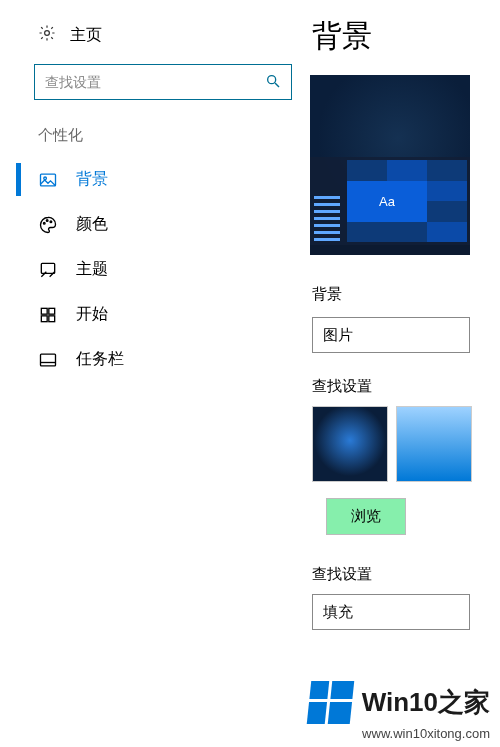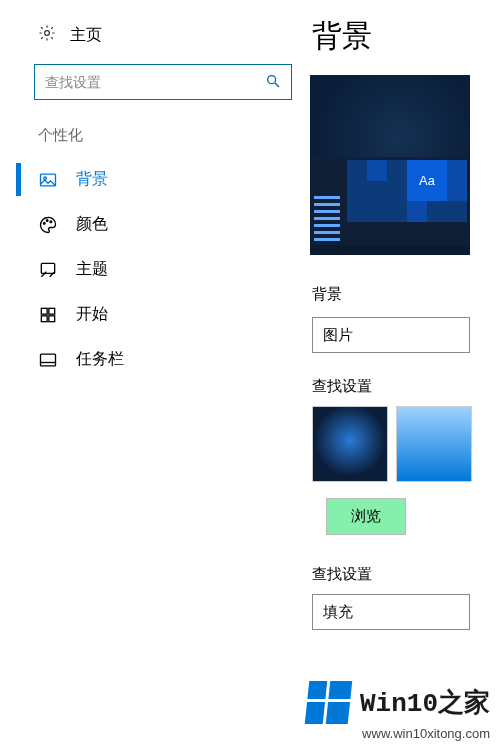--- a/index.html
+++ b/index.html
@@ -20,41 +20,41 @@
   .nav-icon svg { width: 20px; height: 20px; stroke: currentColor; fill: none; stroke-width: 1.6; }
 
   .main { flex: 1; padding: 16px 0 0 0; }
   .main h1 { font-size: 30px; font-weight: 400; margin: 0 0 18px 2px; }
   .preview { width: 160px; height: 180px; background: #0a1e3a; position: relative; overflow: hidden; margin-bottom: 30px; }
   .preview .space { position: absolute; inset: 0; background: radial-gradient(circle at 55% 35%, #4aa8ff33 0%, #0a1e3a 55%), #071327; }
   .preview .taskbar-mini { position: absolute; bottom: 0; left: 0; right: 0; height: 10px; background: #0c1a30; }
   .preview .start-panel { position: absolute; bottom: 10px; left: 0; width: 160px; height: 88px; background: #111e36cc; display: flex; }
   .start-left { width: 34px; display: flex; flex-direction: column; justify-content: flex-end; gap: 4px; padding: 4px; }
   .start-left div { height: 3px; background: #5fa8ff; }
-  .start-right { flex: 1; display: grid; grid-template-columns: repeat(6, 1fr); grid-template-rows: repeat(4, 1fr); gap: 0; padding: 3px; }
+  .start-right { flex: 1; display: grid; grid-template-columns: repeat(3, 1fr); grid-template-rows: repeat(4, 1fr); gap: 0; padding: 3px; }
   .tile { background: #0d3a78; }
   .tile.big { grid-column: span 2; grid-row: span 2; background: #0a5ed9; display:flex; align-items:center; justify-content:center; color:#fff; font-size:13px; }
   .tile.b2 { background: #0b4aa8; }
 
   .field-label { font-size: 15px; margin: 0 0 10px 2px; }
   .dropdown { border: 1.5px solid #888; height: 36px; display: flex; align-items: center; padding: 0 10px; margin: 13px 0 24px 2px; width: 158px; font-size: 15px; }
   .thumbs { display: flex; gap: 8px; margin: 0 0 16px 2px; }
   .thumb { width: 76px; height: 76px; background: #0a1e3a; border: 1px solid #ccc; }
   .thumb.space { background: radial-gradient(circle at 50% 45%, #2a7ad6 0%, #0a1e3a 65%); }
   .thumb.win { background: linear-gradient(180deg, #9ed2ff 0%, #0078d7 100%); position:relative; }
   .thumb.win::after { content:""; position:absolute; left:28px; top:22px; width:30px; height:30px; background: conic-gradient(#fff 0 25%, transparent 0 100%); opacity:.0; }
   .browse-btn { display:inline-block; background:#86efac; border:1px solid #bbb; padding: 8px 24px; font-size:15px; margin: 0 0 30px 16px; }
   .fit-select { border: 1.5px solid #888; height: 36px; display:flex; align-items:center; padding: 0 10px; width: 158px; margin-left:2px; font-size:15px; }
 
   
   .watermark { position:absolute; right: 10px; bottom: 6px; text-align:right; }
   .wm-row { display:flex; align-items:center; justify-content:flex-end; gap:10px; }
   .winlogo { display:grid; grid-template-columns: 18px 22px; grid-template-rows: 18px 22px; gap:3px; transform: skewX(-6deg); }
   .winlogo div { background:#0078d7; }
-  .wm-title { font-size: 26px; font-weight:700; color:#1b1b1b; font-family: Liberation Mono, monospace; }
+  .wm-title { font-size: 26px; font-weight:700; color:#1b1b1b; font-family: Liberation Sans, sans-serif; }
   .wm-url { font-size: 13px; color:#444; margin-top:2px; }
 </style>
 </head>
 <body>
 
 <div class="app">
 
   <div class="sidebar">
     <div class="home-row">
       <span class="gear-icon">

